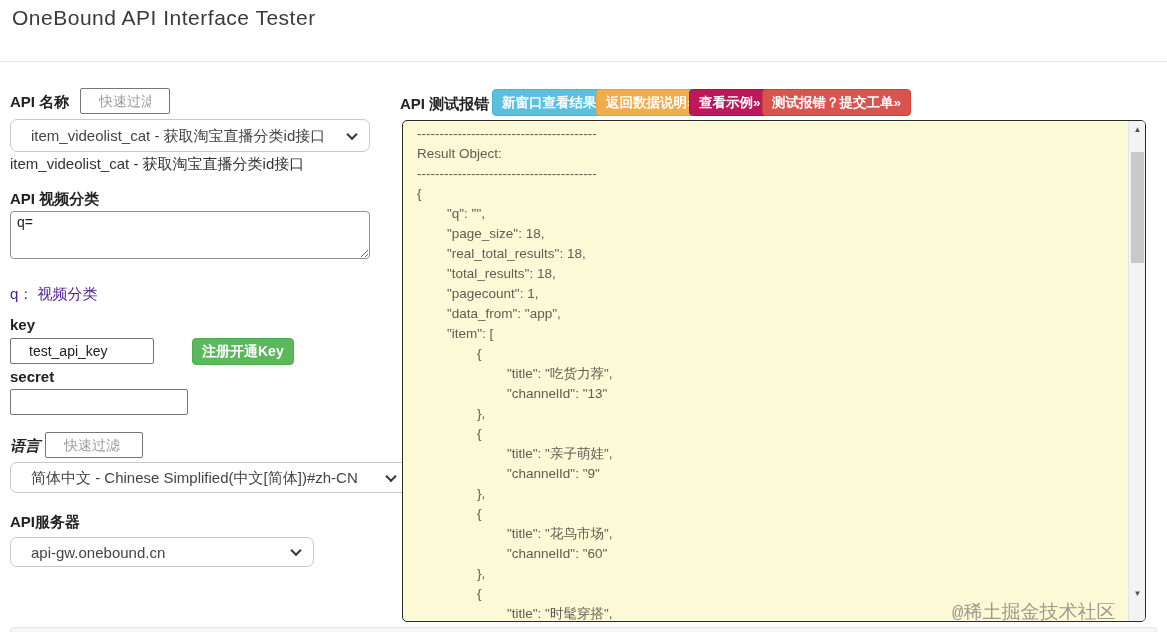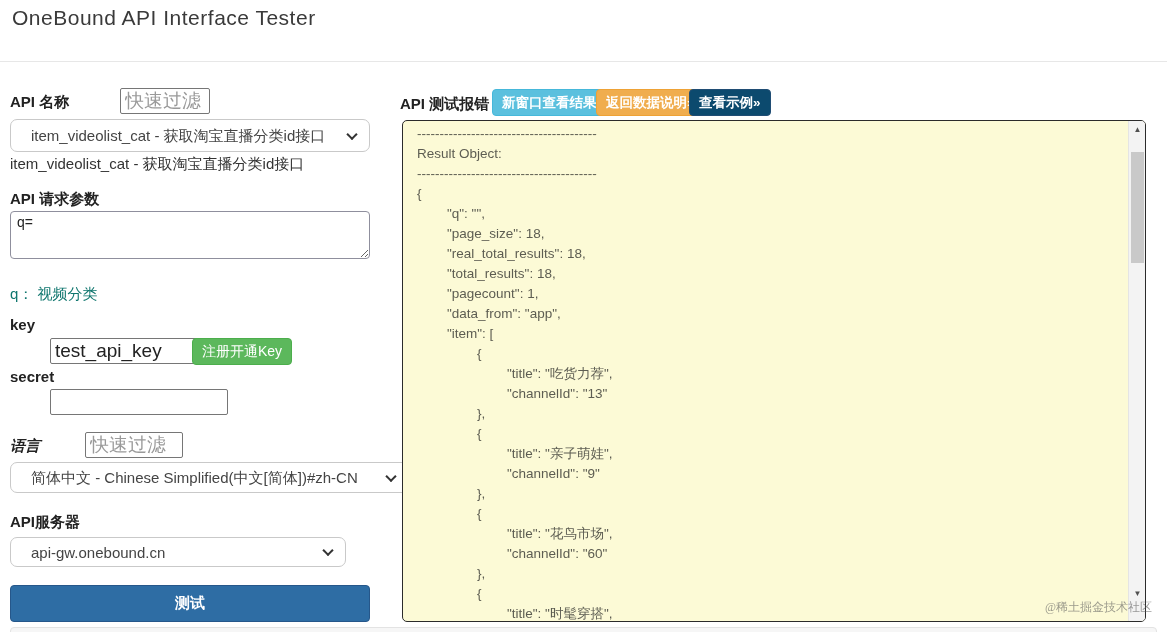--- a/index.html
+++ b/index.html
@@ -4,72 +4,72 @@
 <style>
   * { box-sizing: border-box; }
   body { margin: 0; background: #fff; font-family: "Liberation Sans", sans-serif; }
   .stage { position: relative; width: 1167px; height: 632px; background: #fff; overflow: hidden; }
 
   .page-title { position: absolute; left: 12px; top: 6px; font-size: 21px; color: #3a3a3a; font-weight: 400; letter-spacing: .5px; }
   .top-rule { position: absolute; left: 0; top: 61px; width: 1167px; border-top: 1px solid #e7e7e7; }
 
   .blabel { position: absolute; font-size: 15px; font-weight: bold; color: #222; }
 
-  .txt-input { position: absolute; border: 1px solid #767676; border-radius: 2px; font-size: 19px; padding: 2px 4px; color: #222; font-family: "Liberation Sans", sans-serif; margin-left: 40px; }
+  .txt-input { position: absolute; border: 1px solid #767676; border-radius: 2px; font-size: 14px; padding: 2px 18px; color: #222; font-family: "Liberation Sans", sans-serif; }
   .txt-input::placeholder { color: #9a9a9a; }
 
   .sel-wrap { position: absolute; }
   .sel-wrap select {
     width: 100%; height: 100%; appearance: none; -webkit-appearance: none;
     border: 1px solid #c9c9c9; border-radius: 7px; background: #fff;
     font-size: 15px; color: #444; padding-left: 20px; font-family: "Liberation Sans", sans-serif;
   }
   .chev { position: absolute; right: 14px; top: 50%; width: 8px; height: 8px;
     border-right: 2px solid #333; border-bottom: 2px solid #333;
     transform: translateY(-70%) rotate(45deg); pointer-events: none; }
 
   .caption { position: absolute; font-size: 15px; color: #333; }
-  .hint { position: absolute; font-size: 15px; color: #0f766e; }
+  .hint { position: absolute; font-size: 15px; color: #4c1d95; }
 
   .params-area { position: absolute; left: 10px; top: 211px; width: 360px; height: 48px;
     border: 1px solid #8f8f9d; border-radius: 4px; font-size: 14px; color: #222;
     padding: 2px 6px; resize: both; font-family: "Liberation Sans", sans-serif; }
 
   .check-row { position: absolute; left: 10px; top: 260px; font-size: 15px; color: #222; }
   .check-row label { margin-right: 6px; }
   .check-row input { vertical-align: -2px; margin: 0 1px 0 0; width: 14px; height: 14px; }
 
   .btn { border: none; color: #fff; border-radius: 4px; font-size: 13.5px; font-weight: bold; cursor: pointer; font-family: "Liberation Sans", sans-serif; }
-  .btn-register { position: absolute; left: 192px; top: 338px; height: 27px; padding: 3px 9px; background: #5cb85c; border: 1px solid #4cae4c; font-size: 14px; font-weight: normal; }
+  .btn-register { position: absolute; left: 192px; top: 338px; height: 27px; padding: 3px 9px; background: #5cb85c; border: 1px solid #4cae4c; font-size: 14px; font-weight: bold; }
   .btn-test { position: absolute; left: 10px; top: 585px; width: 360px; height: 37px; background: #2e6da4; border: 1px solid #26578a; font-size: 15px; }
 
   .result-label { position: absolute; left: 400px; top: 95px; font-size: 15px; font-weight: bold; color: #222; }
   .hdr-btn { position: absolute; top: 89px; height: 27px; padding: 4px 9px; }
   .btn-newwin  { left: 492px; background: #5bc0de; border: 1px solid #46b8da; }
   .btn-docs    { left: 596px; background: #f0ad4e; border: 1px solid #eea236; }
-  .btn-example { left: 689px; background: #0c4a6e; border: 1px solid #204d74; }
+  .btn-example { left: 689px; background: #be185d; border: 1px solid #204d74; }
   .btn-ticket  { left: 762px; background: #d9534f; border: 1px solid #d43f3a; }
 
   .result-box { position: absolute; left: 402px; top: 120px; width: 744px; height: 502px;
     background: #fcfad6; border: 1px solid #2b2b2b; border-radius: 5px; overflow: hidden; }
   .result-pre { position: absolute; left: 14px; top: 3px; right: 24px; margin: 0;
     font-family: "Liberation Sans", sans-serif; font-size: 13.5px; line-height: 20px;
     color: #5d5d52; white-space: pre; }
 
   .vscrollbar { position: absolute; top: 0; right: 0; width: 17px; height: 100%;
     background: #f3f3f3; border-left: 1px solid #e4e4e4; }
   .scroll-arrow { position: absolute; left: 0; width: 17px; text-align: center;
     font-size: 8px; color: #505050; line-height: 14px; cursor: pointer; }
   .arrow-up { top: 2px; }
   .arrow-down { bottom: 20px; }
   .scroll-thumb { position: absolute; left: 2px; top: 31px; width: 13px; height: 111px;
     background: #c9c9c9; cursor: pointer; }
 
-  .watermark { position: absolute; left: 1045px; top: 599px; font-size: 12px;
-    color: rgba(90,90,90,.6); font-family: Liberation Serif, serif; }
+  .watermark { position: absolute; left: 952px; top: 599px; font-size: 19px;
+    color: rgba(90,90,90,.6); font-family: Liberation Mono, monospace; }
 
   .bottom-well { position: absolute; left: 10px; top: 627px; width: 1147px; height: 14px;
     background: #f6f6f6; border: 1px solid #e3e3e3; border-radius: 4px; }
 </style>
 </head>
 <body>
 
 <div class="stage">
 
   <div class="page-title">OneBound API Interface Tester</div>
@@ -79,56 +79,56 @@
   <input class="txt-input" style="left: 80px; top: 88px; width: 90px; height: 26px;" type="text" placeholder="快速过滤">
 
   <div class="sel-wrap" style="left:10px; top:119px; width:360px; height:33px;">
     <select>
       <option>item_videolist_cat - 获取淘宝直播分类id接口</option>
     </select>
     <span class="chev"></span>
   </div>
   <div class="caption" style="left:10px; top:155px;">item_videolist_cat - 获取淘宝直播分类id接口</div>
 
-  <div class="blabel" style="left:10px; top:190px;">API 请求参数</div>
+  <div class="blabel" style="left:10px; top:190px;">API 视频分类</div>
   <textarea class="params-area" style="">q=</textarea>
 
   <div class="hint" style="left:10px; top:285px;">q： 视频分类</div>
 
   <div class="blabel" style="left:10px; top:316px;">key</div>
-  <input class="txt-input" style="left: 10px; top: 338px; width: 178px; height: 26px;" type="text" value="test_api_key">
+  <input class="txt-input" style="left: 10px; top: 338px; width: 144px; height: 26px;" type="text" value="test_api_key">
   <button class="btn btn-register">注册开通Key</button>
 
   <div class="blabel" style="left:10px; top:368px;">secret</div>
   <input class="txt-input" style="left: 10px; top: 389px; width: 178px; height: 26px;" type="text" value="">
 
   <div class="blabel" style="left:10px; top:437px;font-style:italic;">语言</div>
   <input class="txt-input" style="left: 45px; top: 432px; width: 98px; height: 26px;" type="text" placeholder="快速过滤">
 
   <div class="sel-wrap" style="left:10px; top:462px; width:399px; height:31px;">
     <select>
       <option>简体中文 - Chinese Simplified(中文[简体])#zh-CN</option>
     </select>
     <span class="chev"></span>
   </div>
 
   <div class="blabel" style="left:10px; top:513px;">API服务器</div>
-  <div class="sel-wrap" style="left:10px; top:537px; width:336px; height:30px;">
+  <div class="sel-wrap" style="left:10px; top:537px; width:304px; height:30px;">
     <select>
       <option>api-gw.onebound.cn</option>
     </select>
     <span class="chev"></span>
   </div>
 
-  <button class="btn btn-test">测试</button>
 
   <div class="result-label">API 测试报错</div>
   <button class="btn hdr-btn btn-newwin">新窗口查看结果»</button>
   <button class="btn hdr-btn btn-docs">返回数据说明»</button>
   <button class="btn hdr-btn btn-example">查看示例»</button>
+  <button class="btn hdr-btn btn-ticket">测试报错？提交工单»</button>
 
   <div class="result-box">
     <pre class="result-pre">----------------------------------------
 Result Object:
 ----------------------------------------
 {
         "q": "",
         "page_size": 18,
         "real_total_results": 18,
         "total_results": 18,

